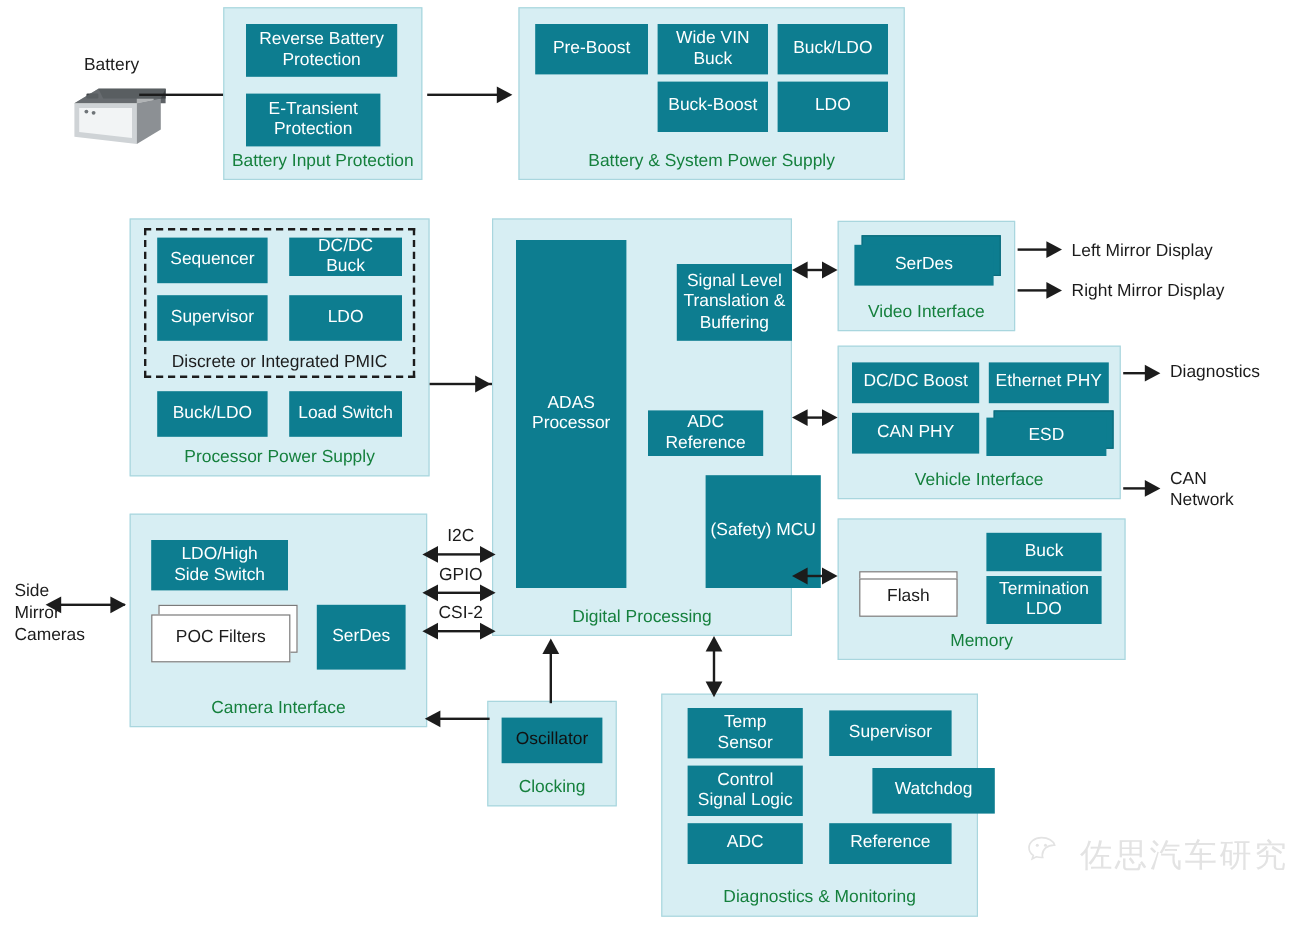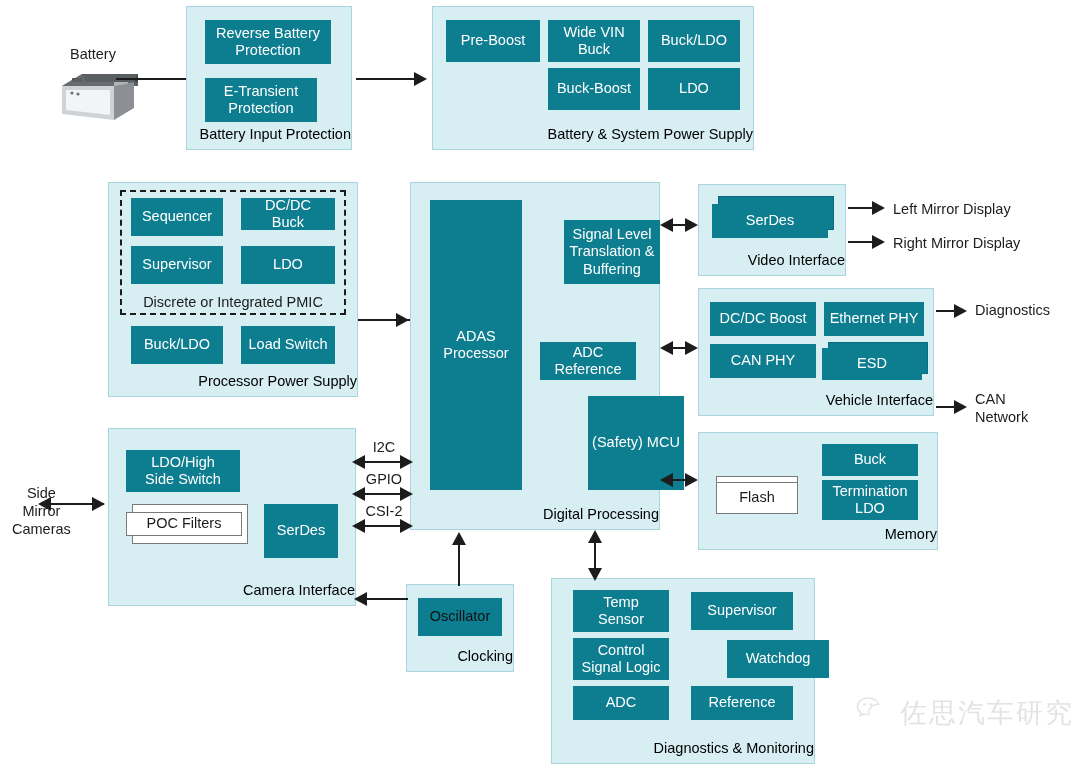--- a/index.html
+++ b/index.html
@@ -14,22 +14,22 @@
 
   
   .group{
     position:absolute;
     background:#d7eef3;
     border:1px solid #a9d6de;
     box-sizing:border-box;
   }
   .group-label{
     position:absolute;left:0;right:0;bottom:6px;
-    text-align:right;
-    font-size:14.5px;color:#000000;
+    text-align:center;
+    font-size:14.5px;color:#15803d;
     line-height:1.15;
   }
 
   
   .blk{
     position:absolute;
     background:#0d7d90;
     color:#ffffff;
     display:flex;align-items:center;justify-content:center;
     text-align:center;
@@ -227,25 +227,25 @@
   <div class="arw l" style="left:660px;top:473px;"></div>
   <div class="arw r" style="left:685px;top:473px;"></div>
 
   <div class="group" style="left:108px;top:428px;width:248px;height:178px;">
     <div class="group-label">Camera Interface</div>
   </div>
   <div class="blk" style="left: 126px; top: 450px; width: 114px; height: 42px; white-space: pre-line;">LDO/High
 Side Switch</div>
   <div class="stack" style="left:126px;top:504px;width:124px;height:50px;">
     <div class="sh w" style="left:6px;top:0px;width:116px;height:40px;"></div>
-    <div class="blk white top" style="left:0px;top:8px;width:116px;height:24px;position:absolute;">POC Filters</div>
+    <div class="blk white top" style="left:0px;top:8px;width:116px;height:40px;position:absolute;">POC Filters</div>
   </div>
   <div class="blk" style="left:264px;top:504px;width:74px;height:54px;">SerDes</div>
 
-  <div class="txt" style="left: 12px; top: 484px; white-space: pre-line; text-align: center;">Side
+  <div class="txt" style="left: 12px; top: 484px; white-space: pre-line;">Side
 Mirror
 Cameras</div>
   <div class="ln h" style="left:48px;top:503px;width:56px;"></div>
   <div class="arw l" style="left:38px;top:497px;"></div>
   <div class="arw r" style="left:92px;top:497px;"></div>
 
   <div class="txt center" style="left:356px;top:438px;width:56px;">I2C</div>
   <div class="ln h" style="left:362px;top:461px;width:44px;"></div>
   <div class="arw l" style="left:352px;top:455px;"></div>
   <div class="arw r" style="left:400px;top:455px;"></div>

